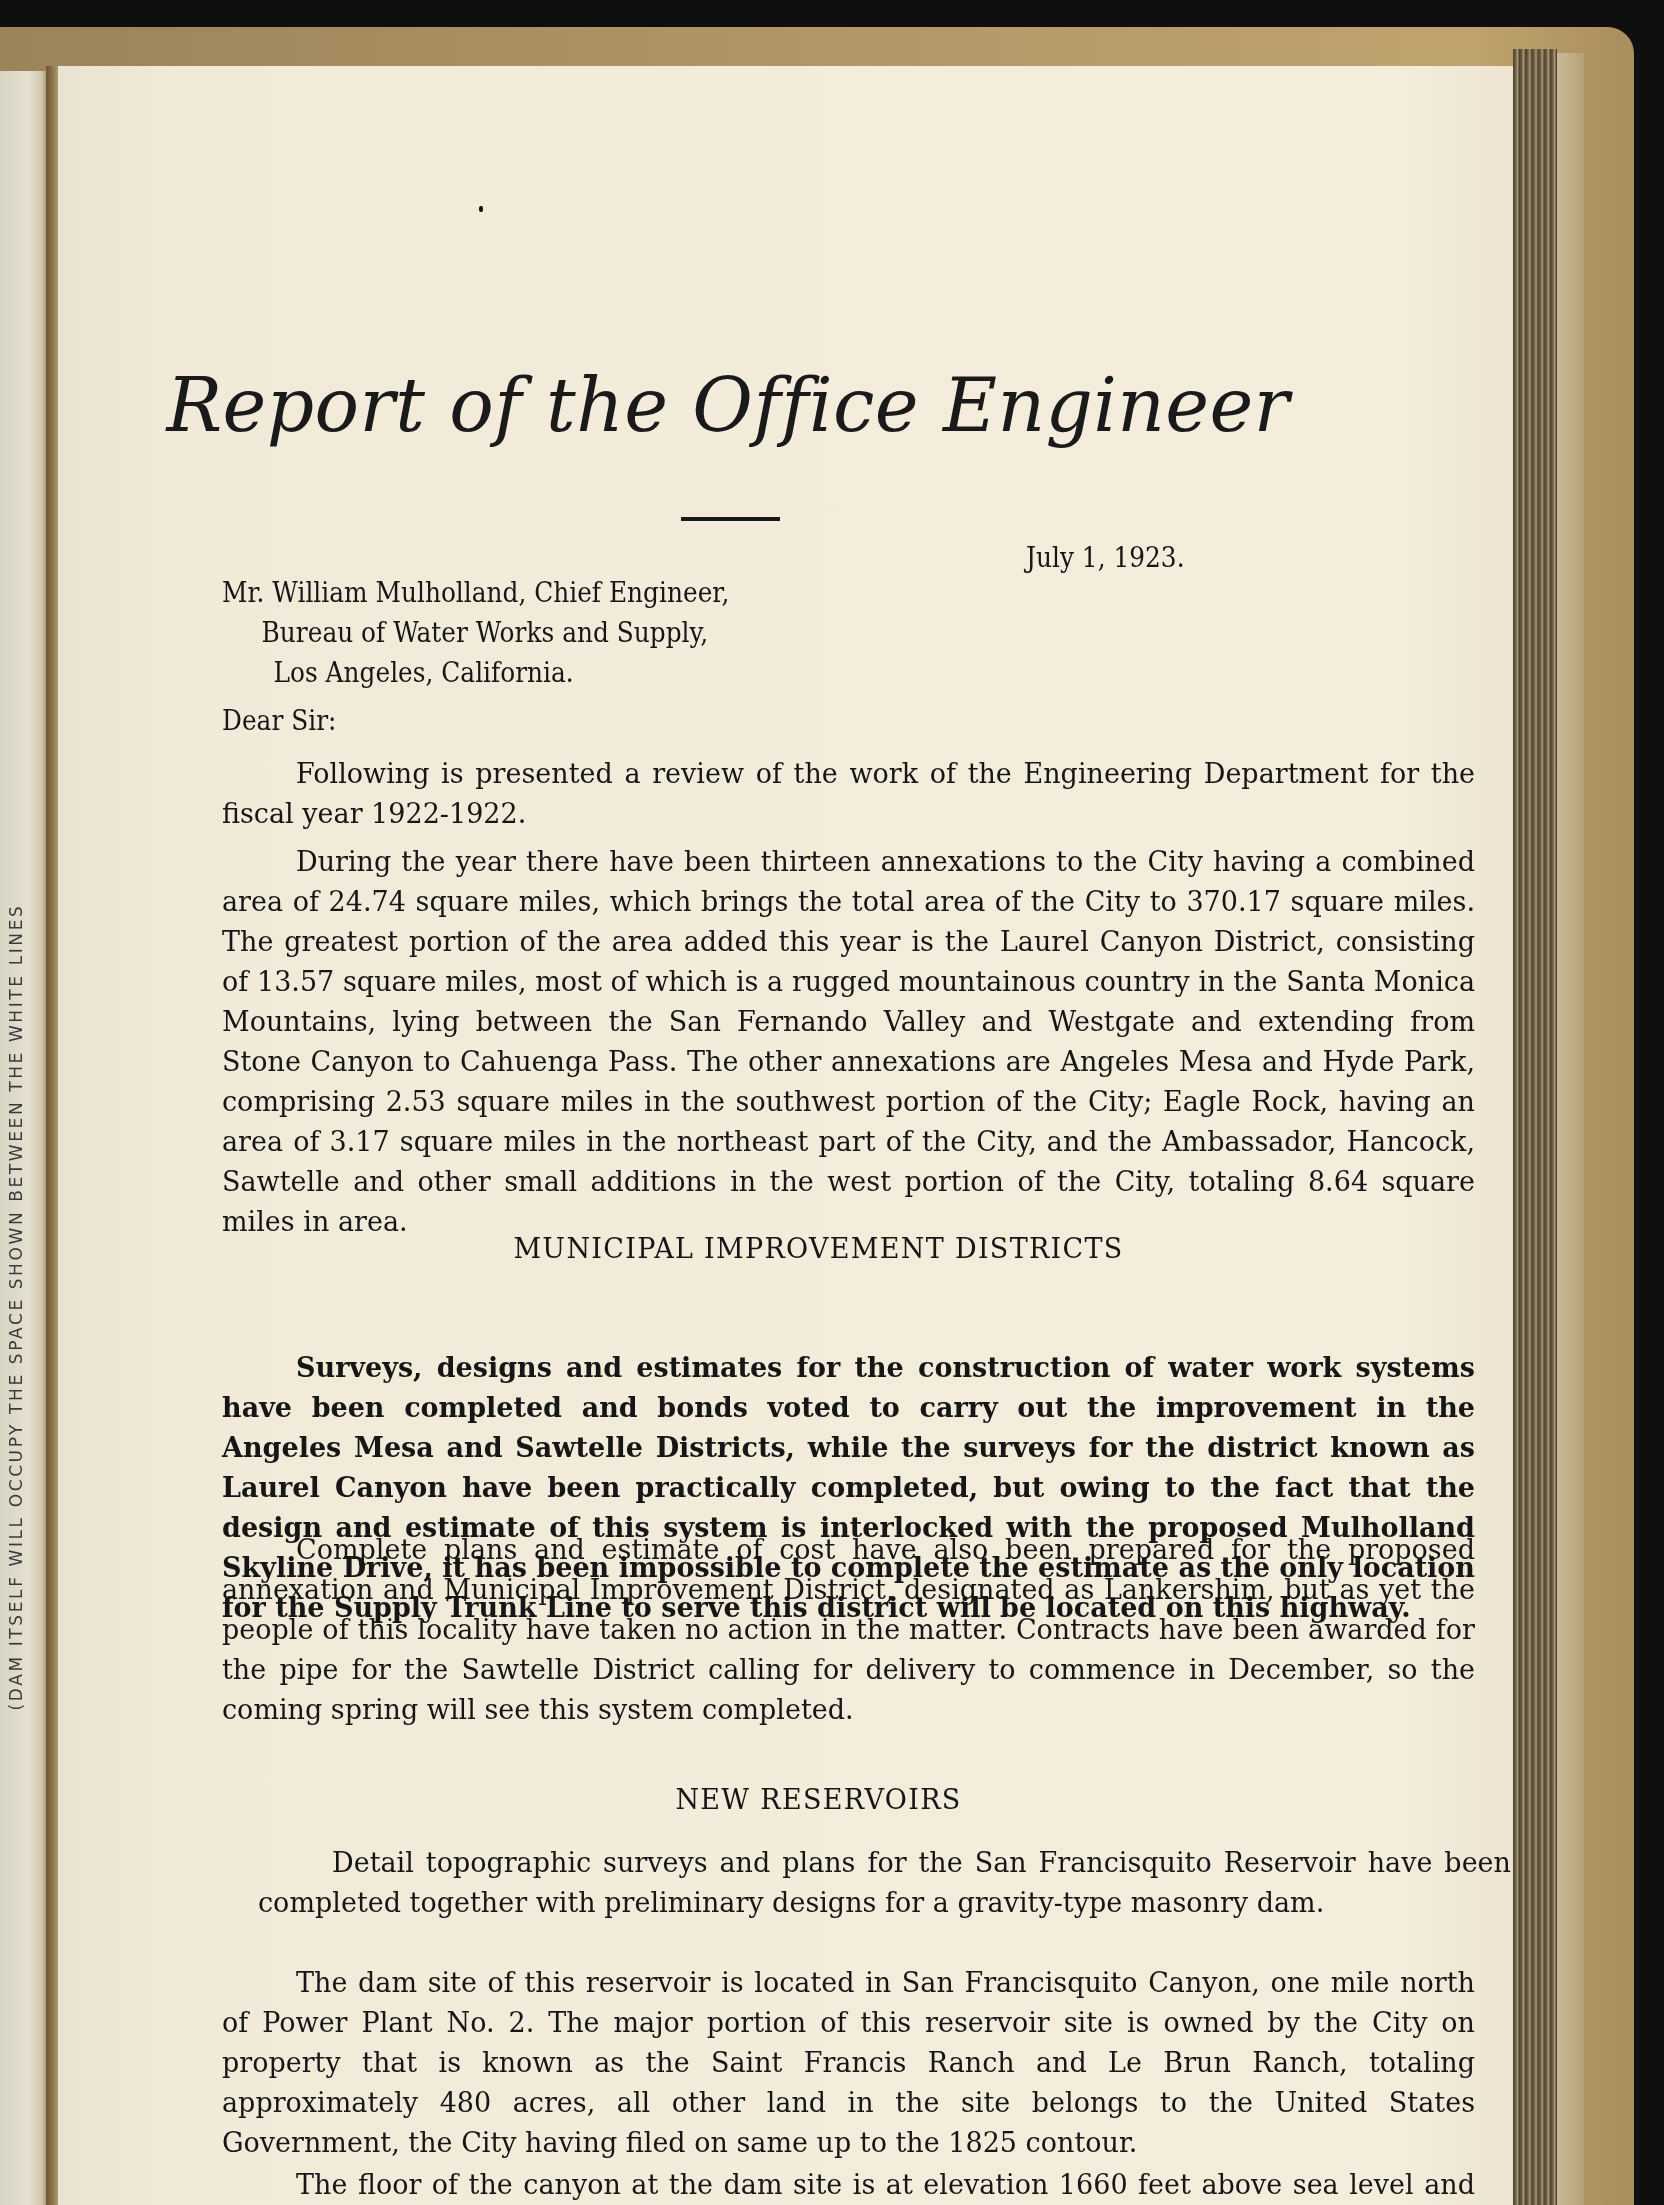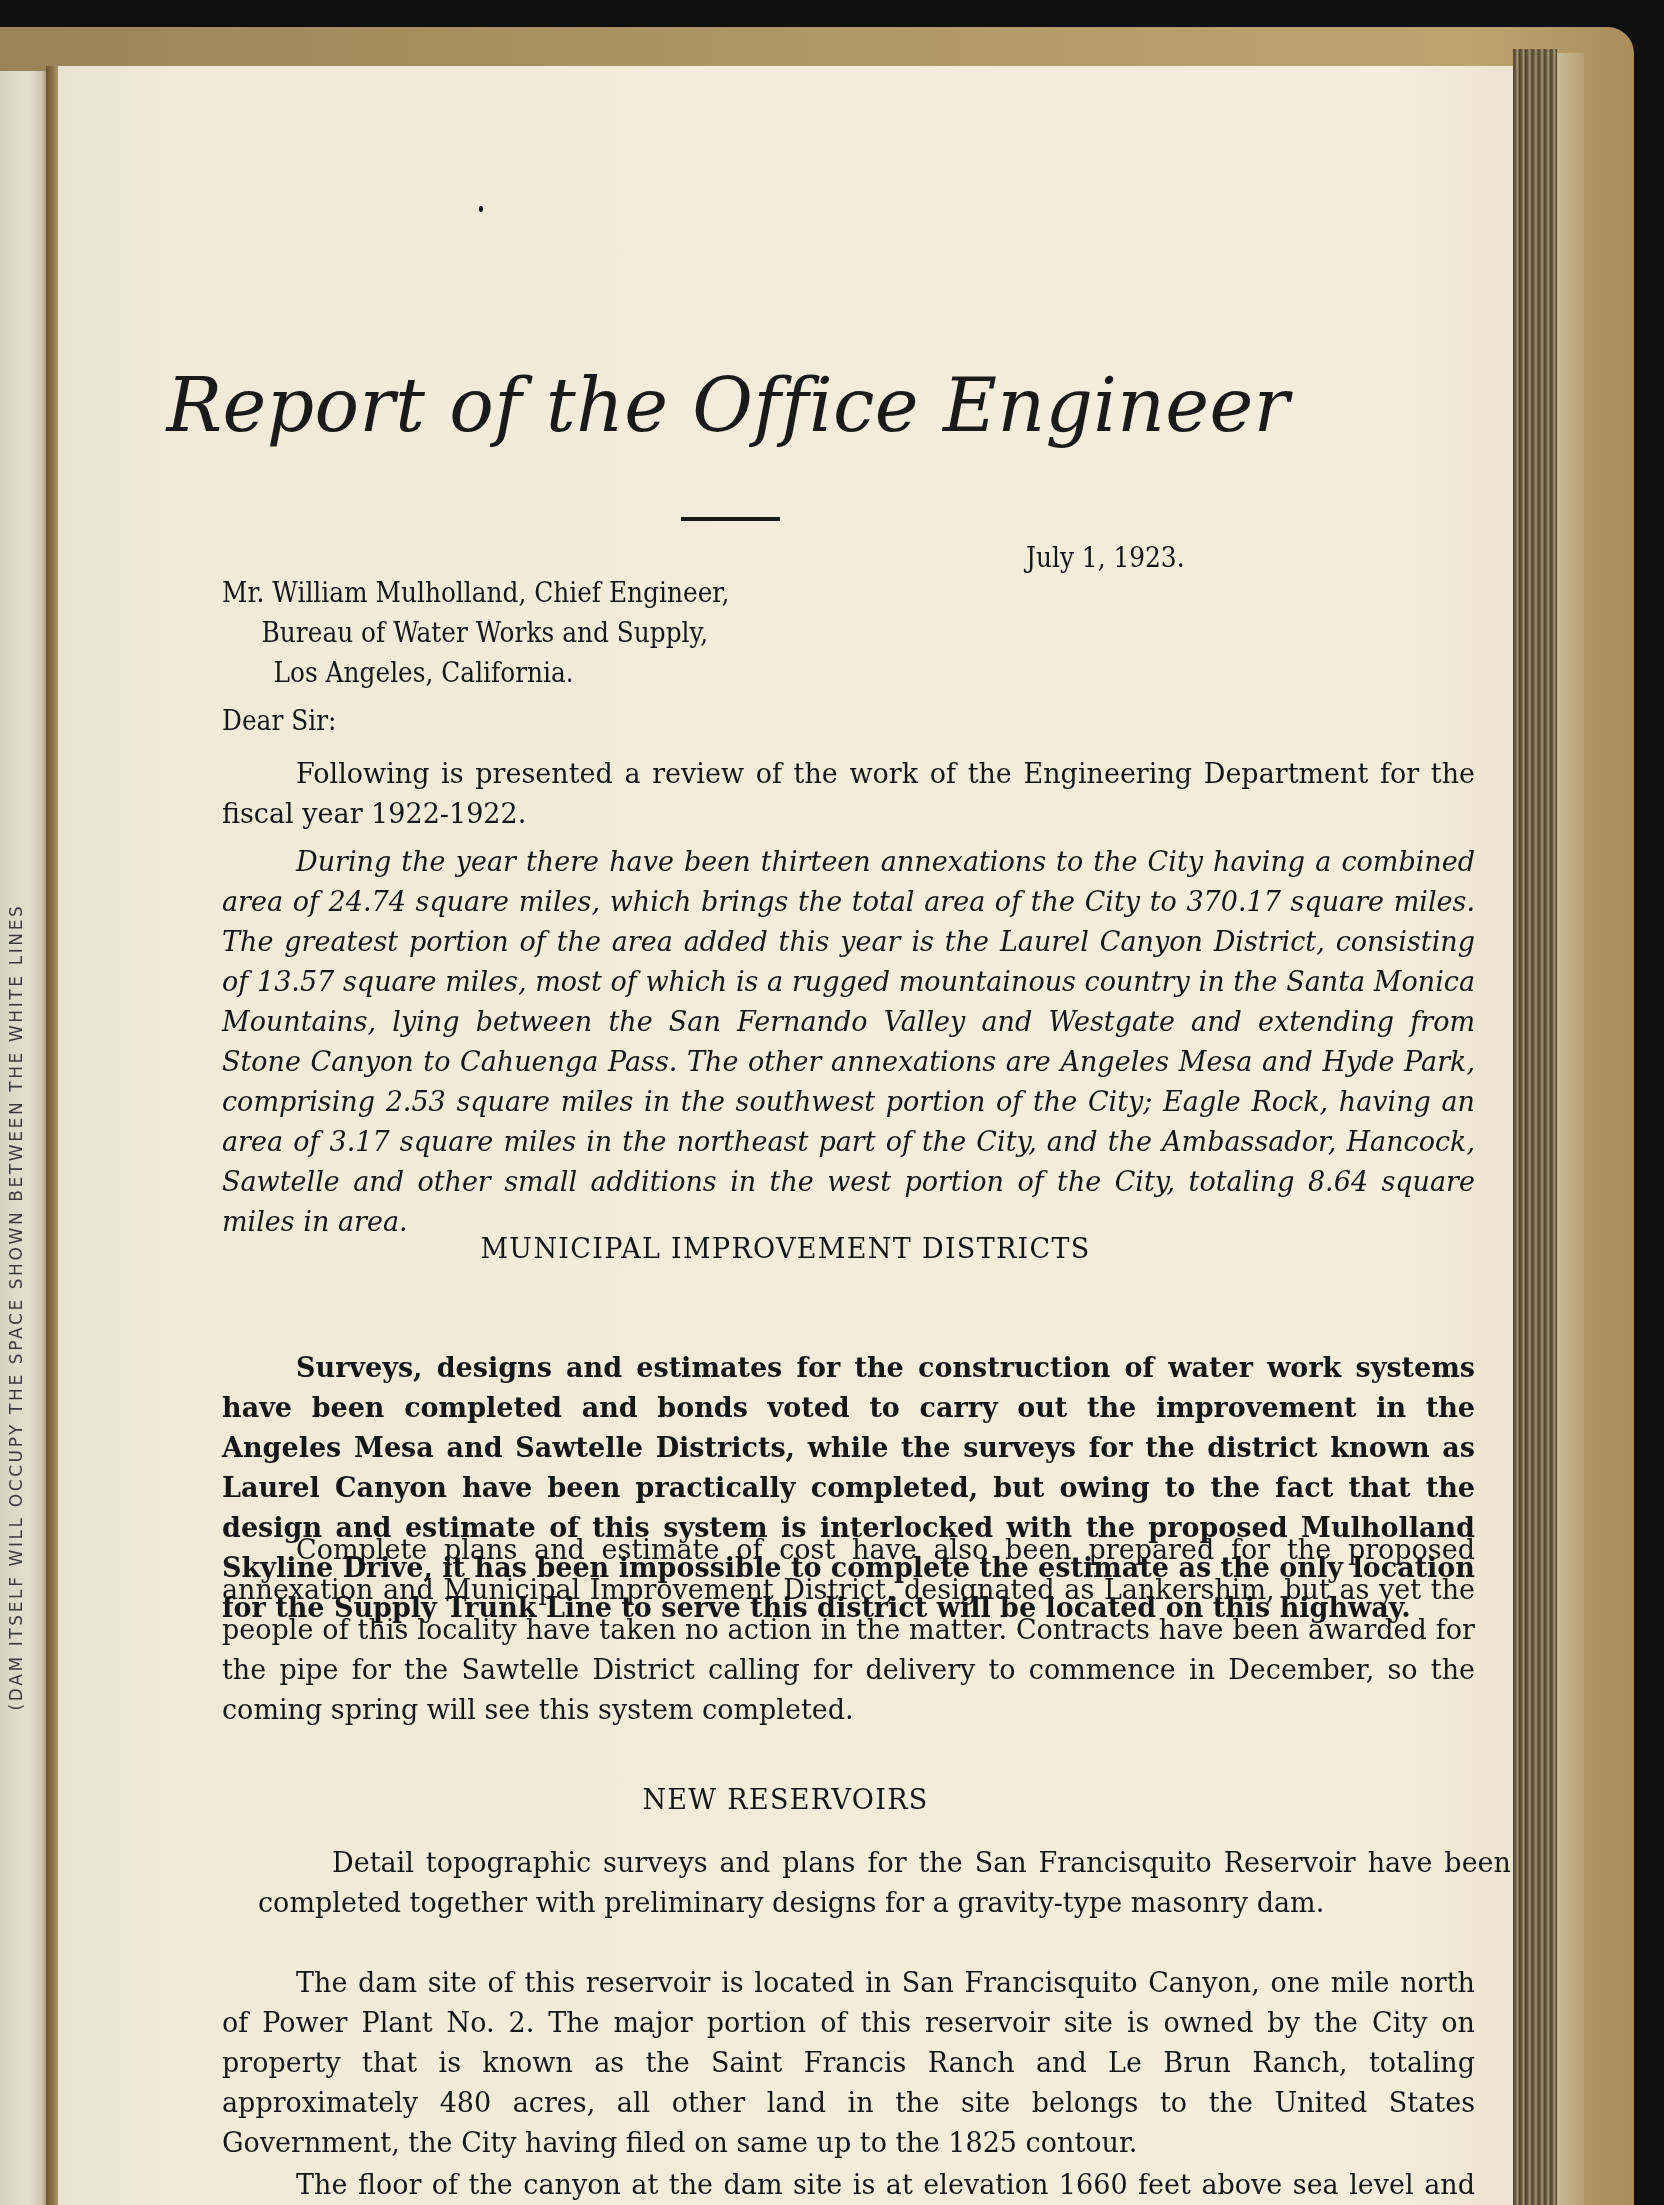--- a/index.html
+++ b/index.html
@@ -76,24 +76,24 @@
     .body {
       position: absolute; left: 164px; width: 1253px; color: #161616;
       font-family: "DejaVu Serif", "Liberation Serif", serif;
       font-size: 27px; line-height: 40px;
       text-align: justify; text-align-last: left;
     }
     .body .ind { text-indent: 74px; }
     .heading {
       position: absolute; left: 0; width: 1455px; text-align: center; color: #161616;
       font-family: "DejaVu Serif", "Liberation Serif", serif;
-      font-size: 27px; letter-spacing: 1.3px;
+      font-size: 27px; letter-spacing: 1.3px; padding-left: 33px;
     }
     .p1 { top: 688px; }
-    .p2 { top: 776px; font-style: italic; }
+    .p2 { top: 776px; }
     .h1 { top: 1167px; }
     .p3 { top: 1282px; font-weight: bold; }
     .p4 { top: 1436px; margin-top: 28px; }
     .h2 { top: 1718px; }
     .p5 { top: 1777px; margin-left: 36px; }
     .p6 { top: 1897px; }
     .p7 { top: 2099px; }
   </style>
 </head>
 <body>

